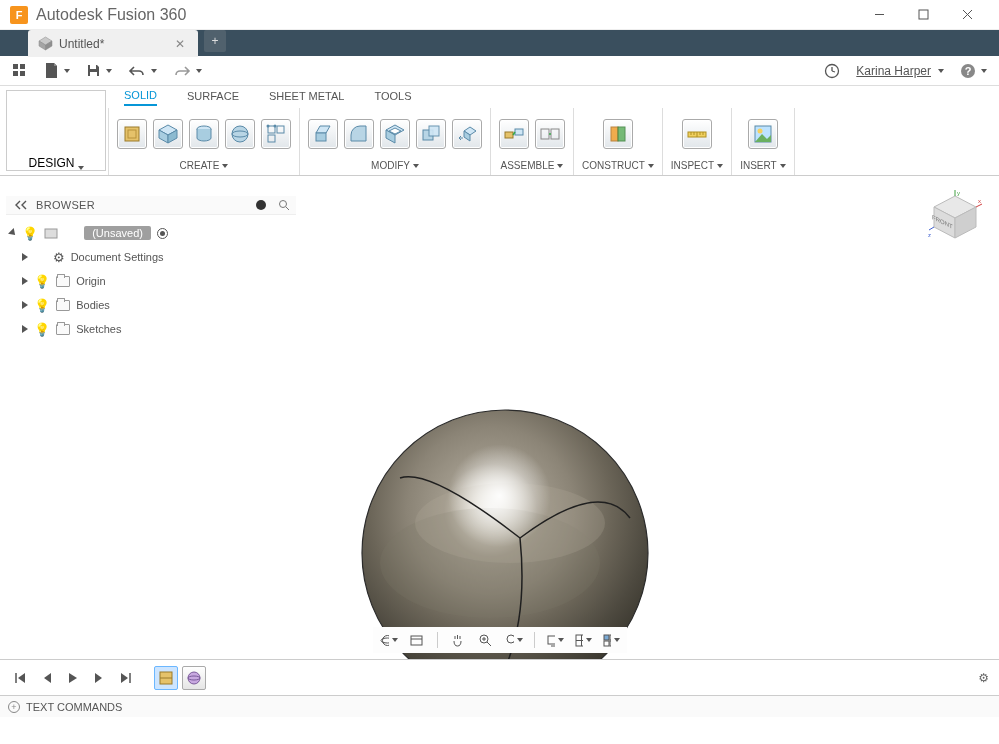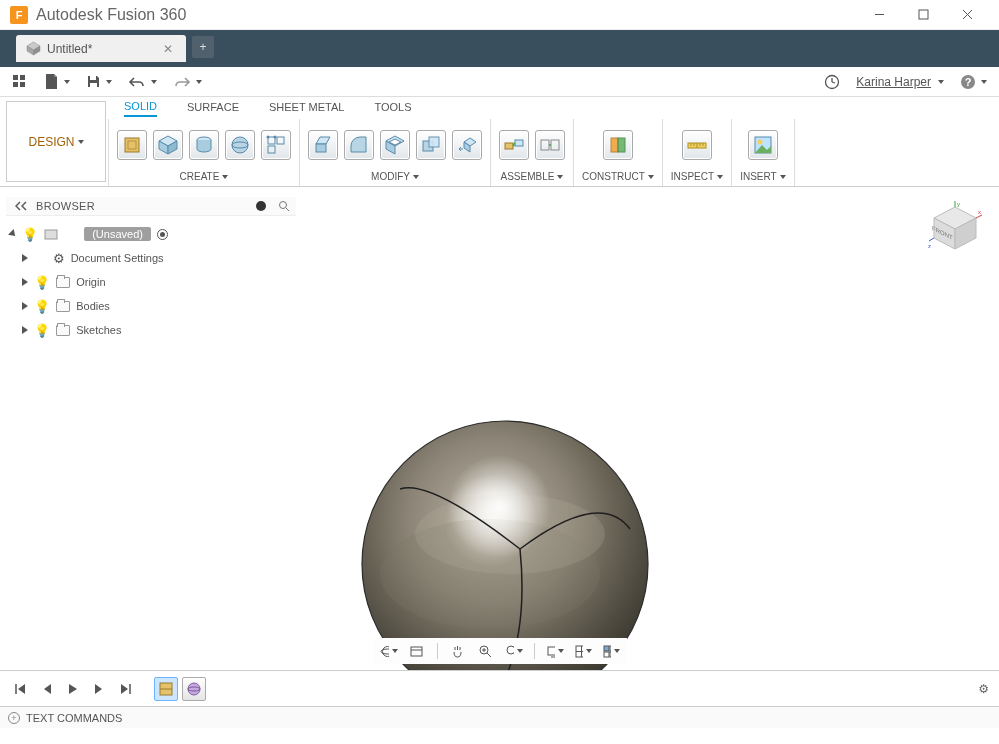--- a/index.html
+++ b/index.html
@@ -5,50 +5,50 @@
   * { box-sizing: border-box; margin: 0; padding: 0; font-family: "Segoe UI", Arial, sans-serif; }
   body { width: 999px; height: 744px; background: #fff; overflow: hidden; font-size: 12px; color: #333; }
 
   
   .titlebar { height: 30px; background: #fff; display: flex; align-items: center; padding: 0 10px; border-bottom: 1px solid #eee; }
   .titlebar-icon { width: 18px; height: 18px; background: #f7941d; border-radius: 2px; color: #fff; font-weight: bold; display: flex; align-items: center; justify-content: center; font-size: 11px; margin-right: 8px; }
   .titlebar-text { flex: 1; color: #666; font-size: 16px; }
   .winbtn { width: 44px; height: 30px; display: flex; align-items: center; justify-content: center; color: #666; cursor: pointer; }
 
   
-  .tabbar { height: 37px; background: #3a4f5e; display: flex; align-items: center; padding: 0 16px; }
+  .tabbar { height: 26px; background: #3a4f5e; display: flex; align-items: flex-start; padding: 0 28px; }
   .tab { height: 27px; background: #f0f0f0; border-radius: 3px 3px 0 0; display: flex; align-items: center; padding: 0 10px; margin-right: 4px; min-width: 170px; position: relative; }
   .tab-cube { width: 15px; height: 15px; margin-right: 6px; display:flex; align-items:center; justify-content:center;}
   .tab-text { color: #555; font-size: 12px; }
   .tab-close { margin-left: auto; color: #888; cursor: pointer; padding: 0 3px;}
   .tab-add { width: 22px; height: 22px; background: #50616d; display: flex; align-items: center; justify-content: center; color: #ddd; cursor: pointer; border-radius: 2px; margin-bottom: 3px; margin-left: 2px;}
 
   
   .quickbar { height: 30px; background: #fff; border-bottom: 1px solid #ddd; display: flex; align-items: center; padding: 0 12px; gap: 16px; }
   .qbtn { color: #555; cursor: pointer; display:flex; align-items:center; gap:2px;}
   .qspacer { flex: 1; }
   .user-area { display: flex; align-items: center; gap: 4px; color: #555; cursor: pointer; text-decoration: underline; }
 
   
   .ribbon { height: 90px; border-bottom: 1px solid #ccc; display: flex; background: #fff; }
-  .design-panel { width: 100px; display: flex; align-items: center; justify-content: center; border: 1px solid #ccc; margin: 4px 2px 4px 6px; cursor: pointer; font-size: 12px; color:#a16207; }
+  .design-panel { width: 100px; display: flex; align-items: flex-end; justify-content: center; border: 1px solid #ccc; margin: 4px 2px 4px 6px; cursor: pointer; font-size: 12px; color:#000000; }
   .ribbon-main { flex: 1; display: flex; flex-direction: column; }
   .ribbon-tabs { display: flex; height: 22px; gap: 30px; padding-left: 16px; align-items: center; }
   .ribbon-tab { font-size: 11px; color: #555; cursor: pointer; padding-bottom: 3px; }
   .ribbon-tab.active { color: #0696d7; border-bottom: 2px solid #0696d7; font-weight: 500; }
   .ribbon-groups { flex: 1; display: flex; }
   .rgroup { border-right: 1px solid #ddd; display: flex; flex-direction: column; padding: 2px 8px 0 8px; }
   .rgroup-icons { display: flex; gap: 6px; align-items: center; justify-content: center; flex: 1; }
   .rgroup-label { font-size: 10px; color: #555; text-align: center; padding: 2px 0 4px 0; cursor:pointer; }
   .ricon { width: 30px; height: 30px; border: 1px solid #aaa; border-radius: 3px; background: linear-gradient(#fff,#e1e6ea); cursor: pointer; display:flex; align-items:center; justify-content:center; color:#547; box-shadow: inset 0 0 0 1px #fff;}
   .ricon.sel { background: linear-gradient(#a0d8f7,#60aed0); border-color:#3a8cb5; }
 
   
   .workspace { position: relative; height: 483px; background: #fff; overflow: hidden; }
-  .browser { position: absolute; left: 6px; top: 10px; width: 290px; background: transparent; }
+  .browser { position: absolute; left: 6px; top: 20px; width: 290px; background: transparent; }
   .browser-header { display: flex; align-items: center; gap: 6px; padding: 3px 6px; background:#fafafa; border-bottom:1px solid #eee;}
   .browser-header-arrows { display:flex; }
   .browser-title { font-size: 11px; color: #555; letter-spacing: 0.3px; }
   .browser-header .dot { width: 10px; height: 10px; border-radius: 50%; background: #333; margin-left: auto; }
   .tree { padding: 6px 4px; }
   .tree-row { display: flex; align-items: center; gap: 6px; height: 24px; cursor: pointer; padding-left: 12px; }
   .tree-row.root { padding-left: 0; }
   .tri { width: 0; height: 0; border-left: 6px solid #555; border-top: 4px solid transparent; border-bottom: 4px solid transparent; }
   .tri.open { transform: rotate(45deg); }
   .bulb { color: #f0b800; font-size: 13px; }

